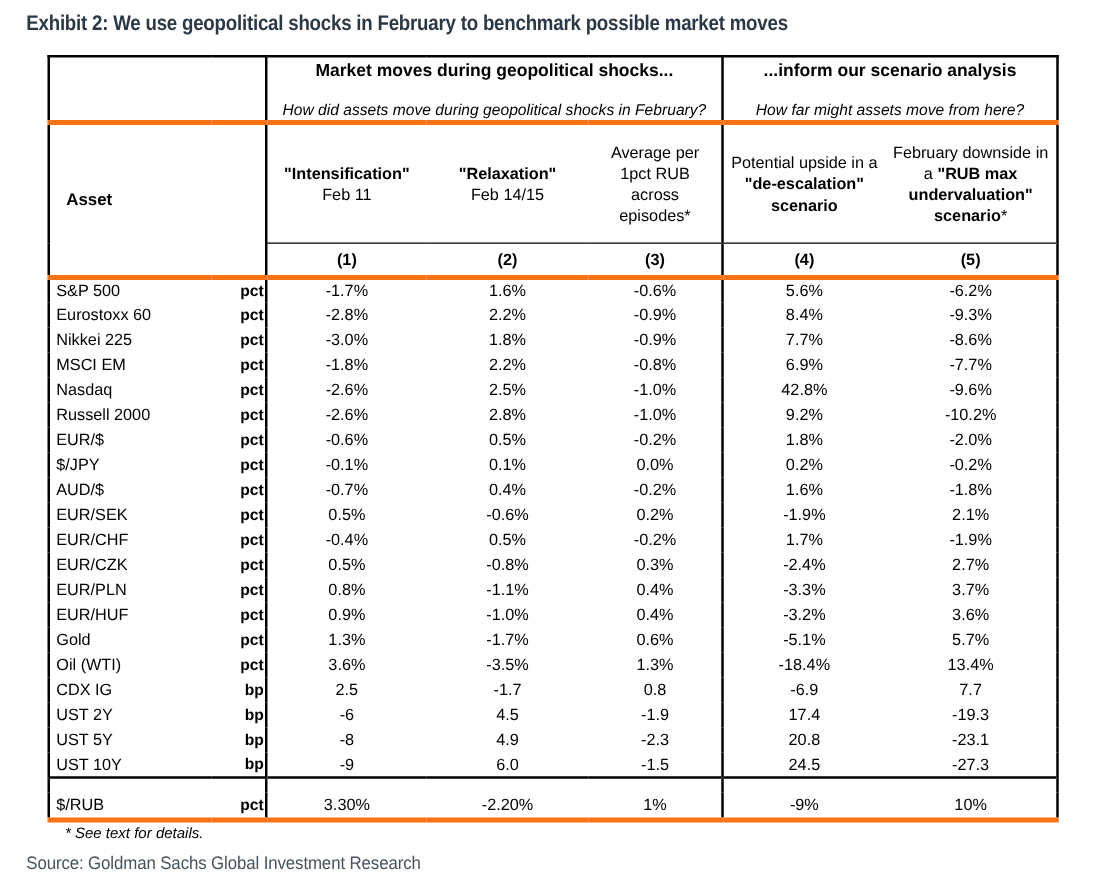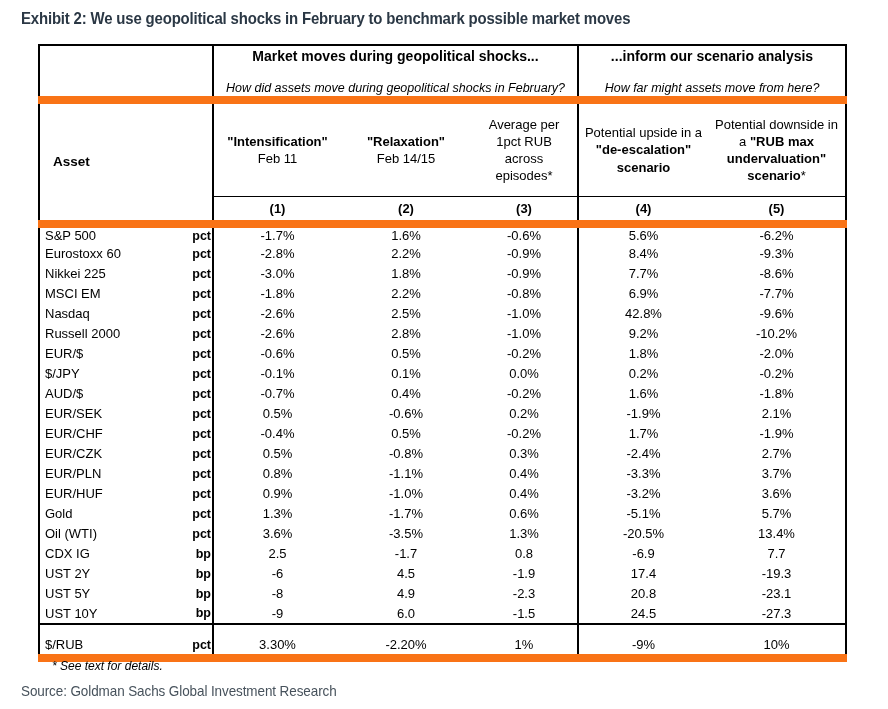--- a/index.html
+++ b/index.html
@@ -18,21 +18,21 @@
   }
   table{
     position:absolute;left:38px;top:44px;
     width:807px;border-collapse:collapse;table-layout:fixed;
   }
   td{padding:0;vertical-align:middle;}
   
   .bl{border-left:2px solid #000;}
   .br{border-right:2px solid #000;}
   .bt{border-top:2px solid #000;}
-  .bb{border-bottom:8px solid #f97316;}
+  .bb{border-bottom:4px solid #f97316;}
   .bb1{border-bottom:1px solid #000;}
   
   tr.group-row{height:49px;}
   tr.colhead-row{height:97px;}
   tr.num-row{height:27px;}
   tr.drow{height:20px;}
   tr.sep-row{height:12px;}
   tr.rub-row{height:22px;}
   
   .group-cell{text-align:center;}
@@ -103,21 +103,21 @@
         <span class="hb">"Relaxation"</span>
         <span class="hr">Feb 14/15</span>
       </td>
       <td class="colhead br bb1">
         <span>Average per 1pct RUB across episodes*</span>
       </td>
       <td class="colhead bb1">
         <span>Potential upside in a </span><b>"de-escalation" scenario</b>
       </td>
       <td class="colhead br bb1">
-        <span>Potential downside in a </span><b>"RUB max undervaluation" scenario</b><span>*</span>
+        <span>February downside in a </span><b>"RUB max undervaluation" scenario</b><span>*</span>
       </td>
     </tr>
 
     <tr class="num-row">
       <td class="num-cell bb">(1)</td>
       <td class="num-cell bb">(2)</td>
       <td class="num-cell br bb">(3)</td>
       <td class="num-cell bb">(4)</td>
       <td class="num-cell br bb">(5)</td>
     </tr>
@@ -258,21 +258,21 @@
         <td class="c-val br">0.6%</td>
         <td class="c-val">-5.1%</td>
         <td class="c-val br">5.7%</td>
       </tr>
       <tr class="drow">
         <td class="c-asset bl">Oil (WTI)</td>
         <td class="c-unit br">pct</td>
         <td class="c-val">3.6%</td>
         <td class="c-val">-3.5%</td>
         <td class="c-val br">1.3%</td>
-        <td class="c-val">-20.5%</td>
+        <td class="c-val">-18.4%</td>
         <td class="c-val br">13.4%</td>
       </tr>
       <tr class="drow">
         <td class="c-asset bl">CDX IG</td>
         <td class="c-unit br">bp</td>
         <td class="c-val">2.5</td>
         <td class="c-val">-1.7</td>
         <td class="c-val br">0.8</td>
         <td class="c-val">-6.9</td>
         <td class="c-val br">7.7</td>

